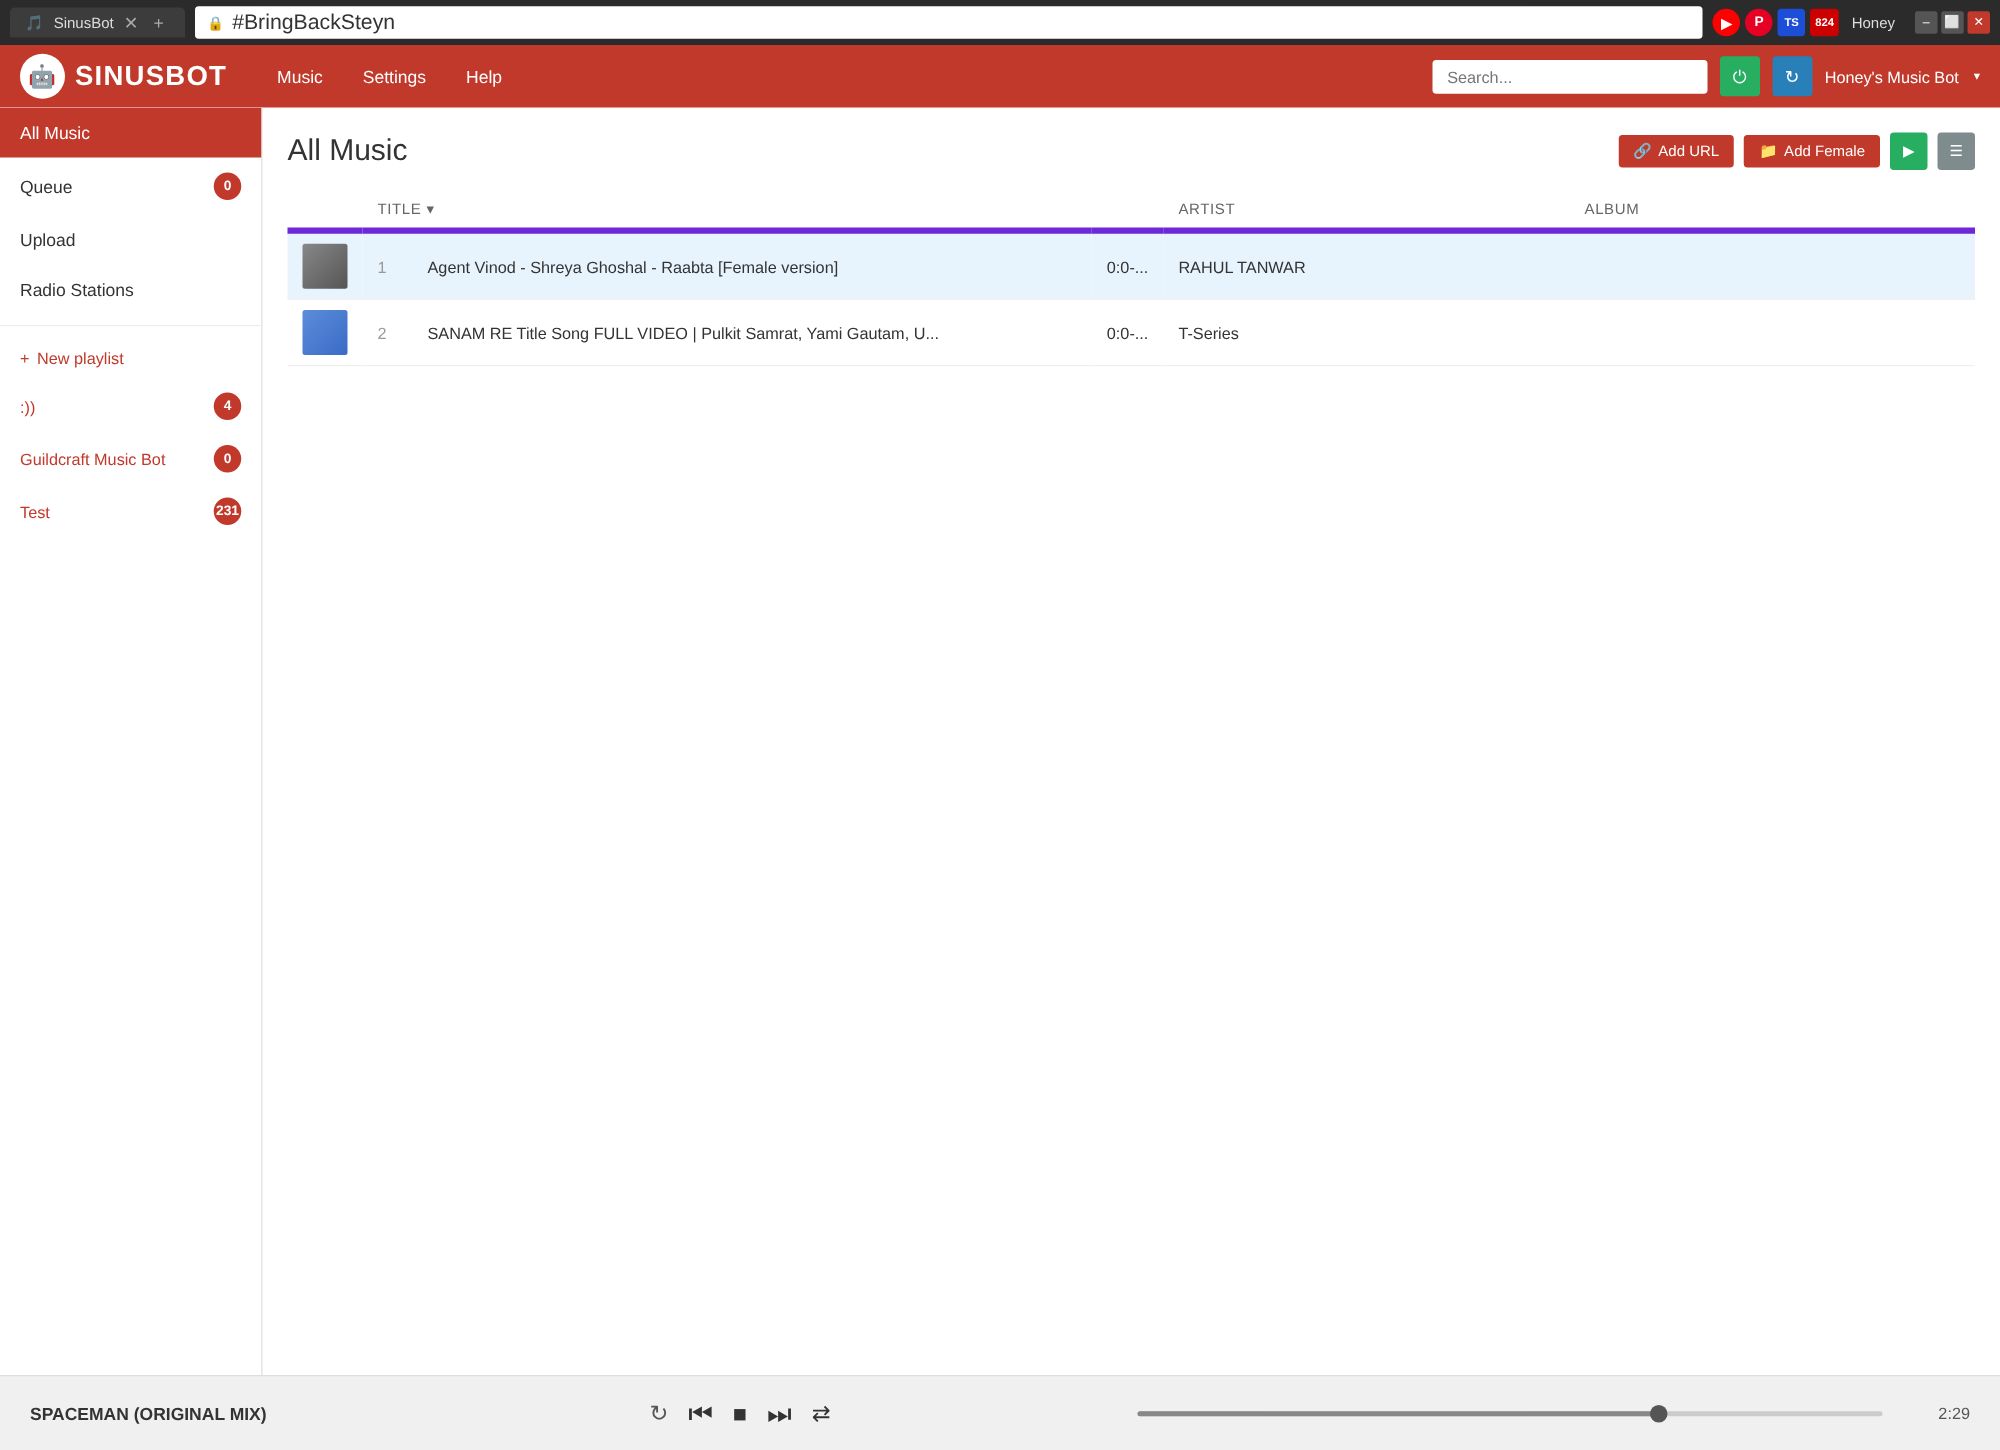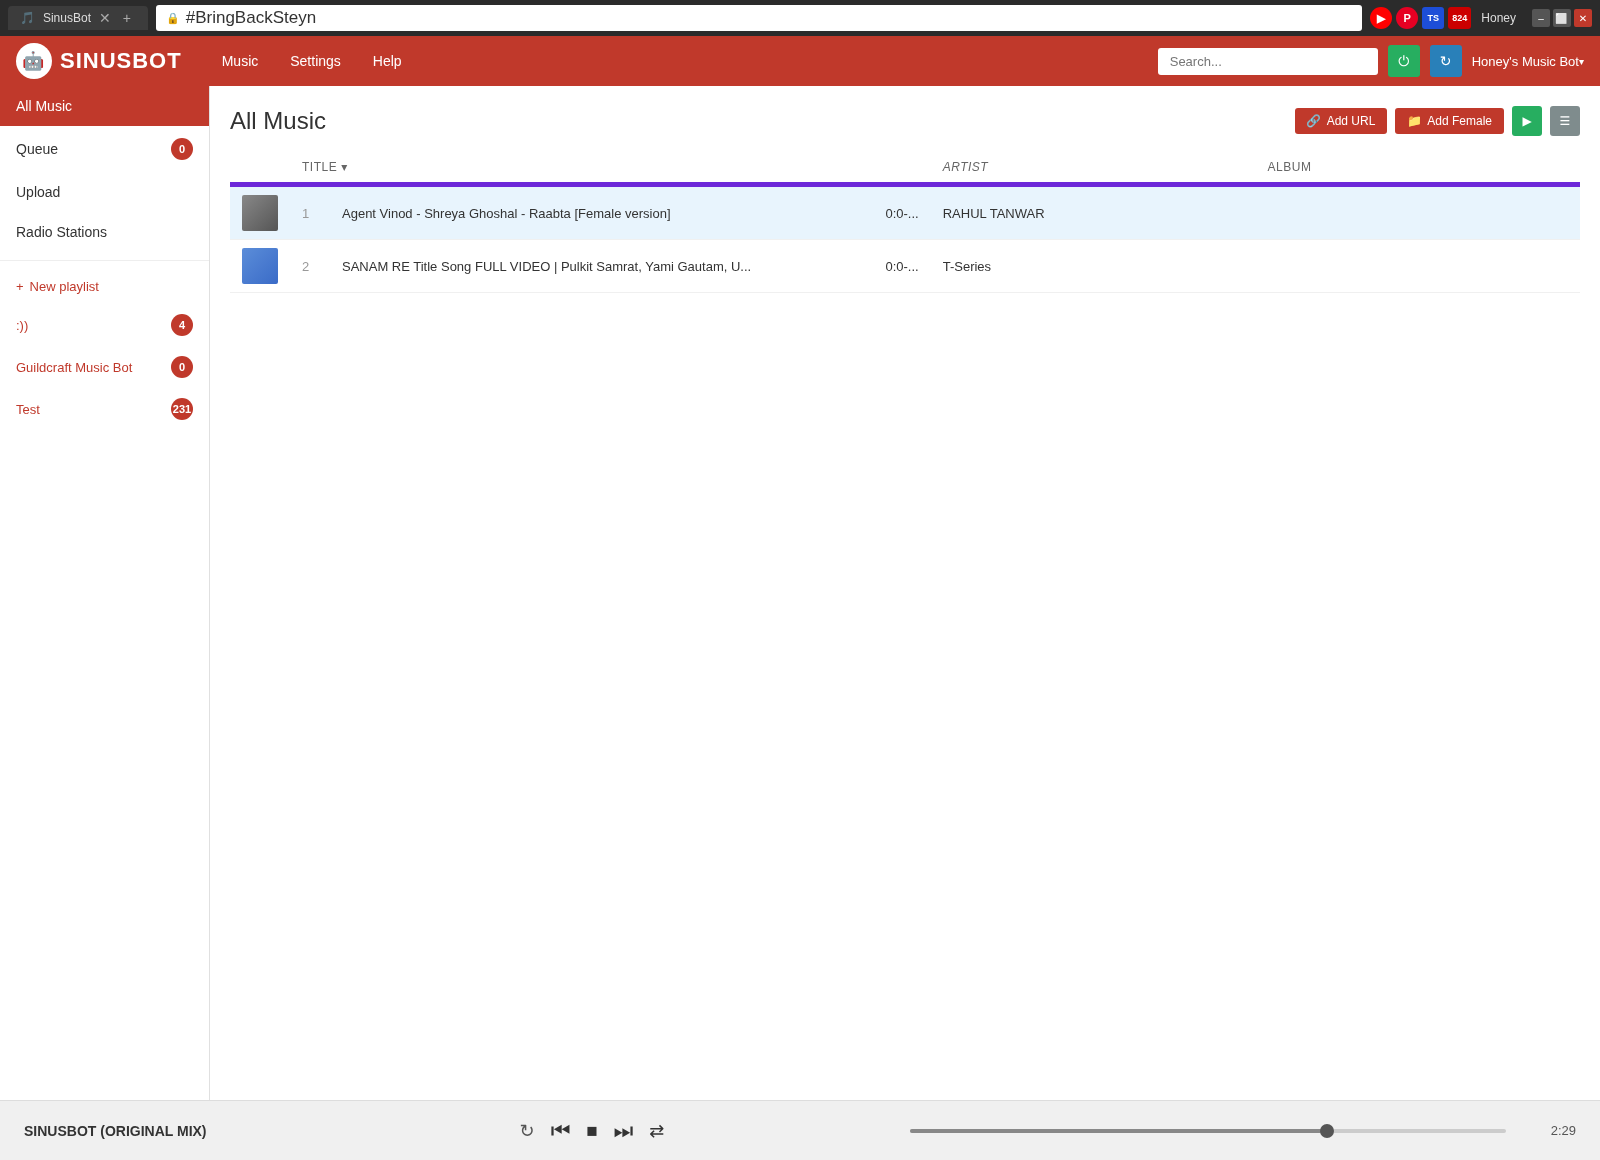--- a/index.html
+++ b/index.html
@@ -24,21 +24,21 @@
     .app-navbar { background: #c0392b; height: 50px; display: flex; align-items: center; padding: 0 16px; gap: 0; }
     .app-logo { display: flex; align-items: center; gap: 8px; margin-right: 24px; }
     .logo-icon { width: 36px; height: 36px; background: #fff; border-radius: 50%; display: flex; align-items: center; justify-content: center; font-size: 18px; }
     .logo-text { color: #fff; font-size: 22px; font-weight: bold; letter-spacing: 1px; }
     .nav-links { display: flex; gap: 0; }
     .nav-link { color: #fff; text-decoration: none; padding: 0 16px; height: 32px; display: flex; align-items: center; font-size: 14px; cursor: pointer; }
     .navbar-right { margin-left: auto; display: flex; align-items: center; gap: 10px; }
     .search-box { background: #fff; border: none; border-radius: 3px; padding: 6px 12px; font-size: 13px; width: 220px; color: #999; }
     .power-btn { background: #27ae60; border: none; color: #fff; width: 32px; height: 32px; border-radius: 3px; cursor: pointer; display: flex; align-items: center; justify-content: center; font-size: 14px; }
     .refresh-btn { background: #2980b9; border: none; color: #fff; width: 32px; height: 32px; border-radius: 3px; cursor: pointer; display: flex; align-items: center; justify-content: center; font-size: 14px; }
-    .user-menu { color: #fff; font-size: 13px; display: flex; align-items: center; gap: 0; cursor: pointer; }
+    .user-menu { color: #fff; font-size: 13px; display: flex; align-items: center; gap: 12px; cursor: pointer; }
     .chevron-down { font-size: 10px; }
 
     
     .main-layout { display: flex; flex: 1; overflow: hidden; justify-content: flex-end; }
 
     
     .sidebar { width: 210px; background: #fff; border-right: 1px solid #e0e0e0; padding: 0; flex-shrink: 0; }
     .sidebar-item { padding: 12px 16px; display: flex; align-items: center; justify-content: space-between; cursor: pointer; font-size: 14px; }
     .sidebar-item.active { background: #c0392b; color: #fff; }
     .sidebar-item .item-label { }
@@ -61,21 +61,21 @@
     
     .music-table { width: 100%; border-collapse: collapse; }
     .music-table th { text-align: left; padding: 8px 12px; font-size: 12px; color: #666; border-bottom: 5px solid #6d28d9; font-weight: normal; text-transform: uppercase; letter-spacing: 0.5px; }
     .music-table td { padding: 8px 12px; font-size: 13px; border-bottom: 1px solid #f0f0f0; vertical-align: middle; }
     .music-table tr.highlighted { background: #e8f4fd; }
     .track-num { color: #999; width: 30px; }
     .track-title-col { display: flex; align-items: center; gap: 10px; }
     .title-sort { display: inline-flex; align-items: center; gap: 4px; cursor: pointer; }
     .col-title { width: 45%; }
     .col-duration { width: 80px; }
-    .col-artist { width: 25%; font-style: italic; }
+    .col-artist { width: 25%; }
     .col-album { width: 25%; }
 
     
     .player-bar { background: #f0f0f0; border-top: 1px solid #ddd; height: 60px; display: flex; align-items: center; padding: 0 24px; gap: 20px; flex-shrink: 0; }
     .player-title { font-size: 14px; font-weight: bold; color: #333; flex: 0 0 250px; }
     .player-controls { display: flex; align-items: center; gap: 16px; flex: 1; justify-content: center; }
     .player-btn { background: none; border: none; cursor: pointer; font-size: 20px; color: #333; display: flex; align-items: center; }
     .player-btn.repeat { color: #555; font-size: 18px; }
     .progress-bar-wrap { display: flex; align-items: center; gap: 10px; flex: 1; }
     .progress-bar { flex: 1; height: 4px; background: #ccc; border-radius: 2px; position: relative; cursor: pointer; }
@@ -235,21 +235,21 @@
       <td>0:0-...</td>
       <td>T-Series</td>
       <td></td>
     </tr>
         </tbody>
     </table>
   </div>
 </div>
 
 <div class="player-bar">
-  <div class="player-title">SINUSBOT (ORIGINAL MIX)</div>
+  <div class="player-title">SPACEMAN (ORIGINAL MIX)</div>
   <div class="player-controls">
     <button class="player-btn repeat" style="font-size:18px;">↻</button>
     <button class="player-btn" style="font-size:22px;">⏮</button>
     <button class="player-btn" style="font-size:22px;">⏹</button>
     <button class="player-btn" style="font-size:22px;">⏭</button>
     <button class="player-btn" style="font-size:18px;">⇄</button>
   </div>
   <div class="progress-bar-wrap">
     <div class="progress-bar">
       <div class="progress-fill">

